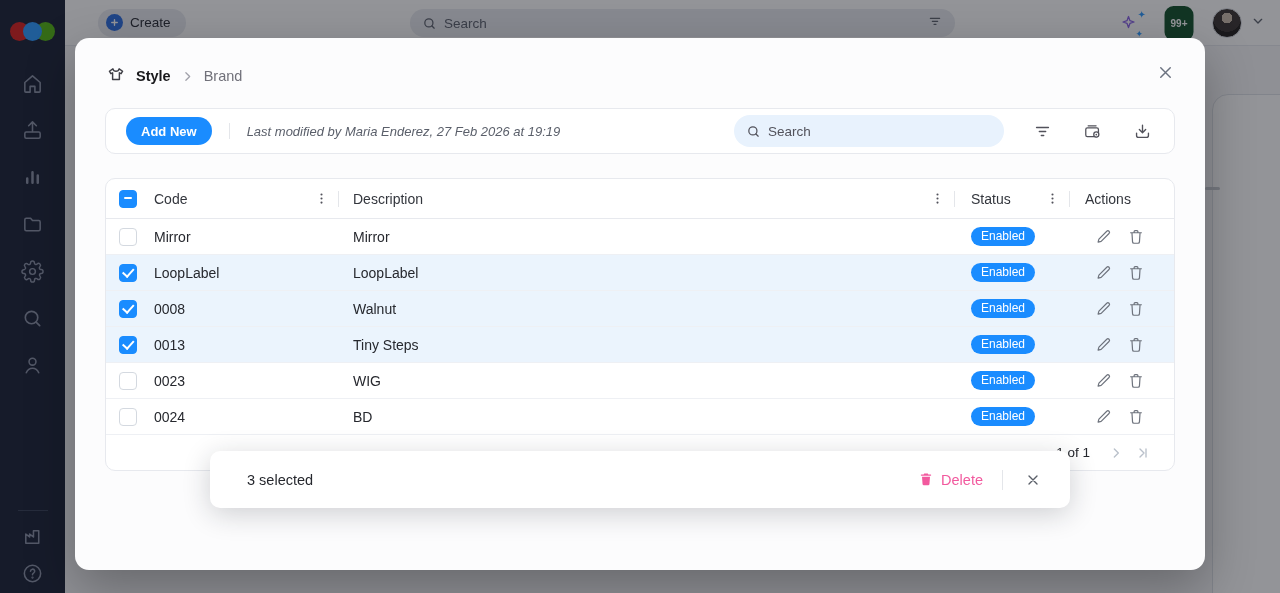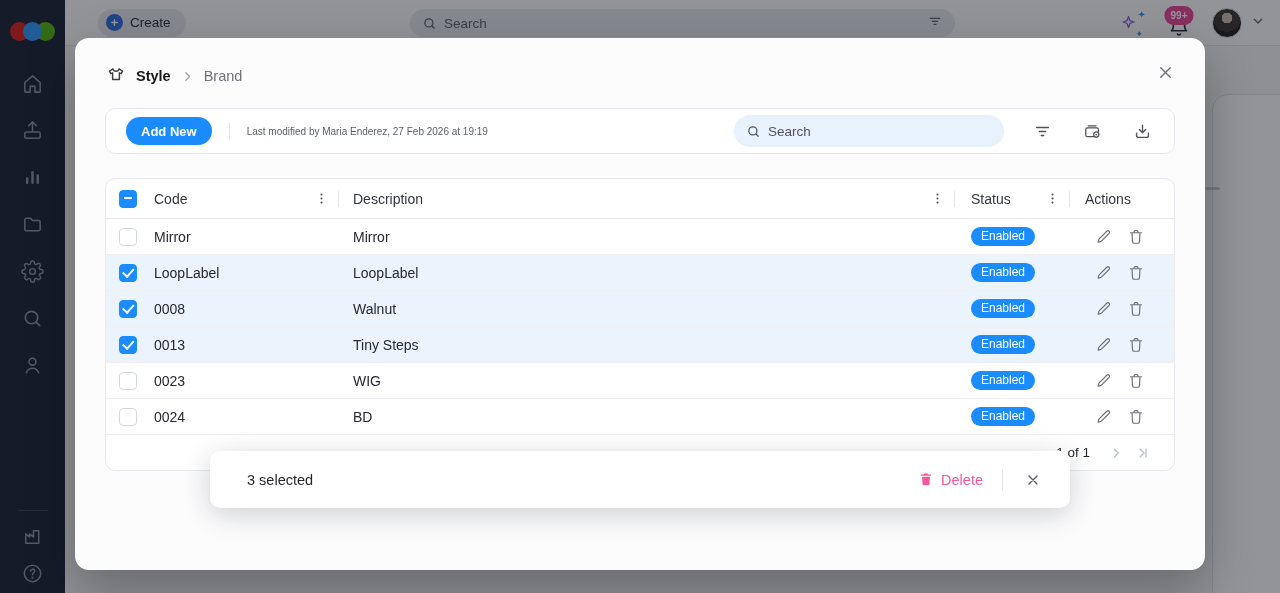--- a/index.html
+++ b/index.html
@@ -53,22 +53,22 @@
   .tb-filter { margin-left: auto; color: #5f6470; }
   .tb-filter svg { width: 16px; height: 16px; }
   .topbar-right { margin-left: auto; display: flex; align-items: center; margin-right: 14px; }
   .sparkle { width: 24px; height: 24px; position: relative; margin-right: 20px; }
   .sparkle .s1 { position: absolute; left: 0; top: 3px; color: #8a63e8; }
   .sparkle .s2 { position: absolute; right: -2px; top: -2px; color: #2e9bff; font-size: 10px; }
   .sparkle .s3 { position: absolute; right: 1px; bottom: -4px; color: #2e9bff; font-size: 9px; }
   .bell-wrap { position: relative; width: 30px; height: 34px; margin-right: 18px; }
   .bell-wrap svg { position: absolute; left: 4px; top: 10px; width: 22px; height: 22px; color: #252b42; }
   .notif-badge { position: absolute; left: 50%; transform: translateX(-50%); top: 0;
-    background: #ec4899; color: #fff; font-size: 10px; font-weight: bold; border-radius: 9px;
-    padding: 4px 6px; white-space: nowrap; z-index: 1; }
+    background: #14532d; color: #fff; font-size: 10px; font-weight: bold; border-radius: 9px;
+    padding: 12px 6px; white-space: nowrap; z-index: 1; }
   .avatar { width: 30px; height: 30px; border-radius: 50%; margin-right: 8px; cursor: pointer;
     background: radial-gradient(circle at 50% 32%, #cdbcab 0 22%, #3c3633 23% 58%, #23201e 59%);
     border: 1px solid #d9dce2; }
   .caret-down { color: #5f6470; cursor: pointer; }
   .caret-down svg { width: 16px; height: 16px; }
 
   
   .bg-page { position: absolute; left: 65px; top: 46px; right: 0; bottom: 0; background: #f7f8fa; }
   .bg-card { position: absolute; left: 1147px; top: 48px; width: 200px; height: 560px;
     background: #fff; border: 1px solid #dfe2e7; border-radius: 16px; }
@@ -92,21 +92,21 @@
   .modal-close svg { width: 19px; height: 19px; }
 
   
   .toolbar { position: absolute; left: 30px; top: 70px; width: 1070px; height: 46px;
     background: #fff; border: 1px solid var(--border); border-radius: 10px;
     display: flex; align-items: center; padding: 0 20px; }
   .add-new-btn { height: 28px; border-radius: 15px; background: var(--accent); color: #fff;
     font-size: 13px; font-weight: 600; display: flex; align-items: center; padding: 0 15px;
     border: none; cursor: pointer; font-family: inherit; }
   .tb-divider { width: 1px; height: 16px; background: #e4e6ea; margin: 0 17px; }
-  .modified-text { font-size: 10px; color: var(--text-gray); }
+  .modified-text { font-size: 13px; color: var(--text-gray); font-style: italic; }
   .modal-search { margin-left: auto; width: 270px; height: 32px; background: #e8f2fd;
     border-radius: 16px; display: flex; align-items: center; padding: 0 12px; }
   .modal-search svg { width: 15px; height: 15px; color: #52525b; flex: 0 0 auto; }
   .modal-search input { border: none; outline: none; background: transparent; margin-left: 7px;
     font-size: 13.5px; color: #2b2e36; width: 210px; font-family: inherit; }
   .modal-search input::placeholder { color: #52525b; opacity: 1; }
   .icon-btn { width: 24px; height: 24px; color: #52525b; display: flex; align-items: center;
     justify-content: center; cursor: pointer; margin-left: 26px; }
   .icon-btn svg { width: 19px; height: 19px; }
 

